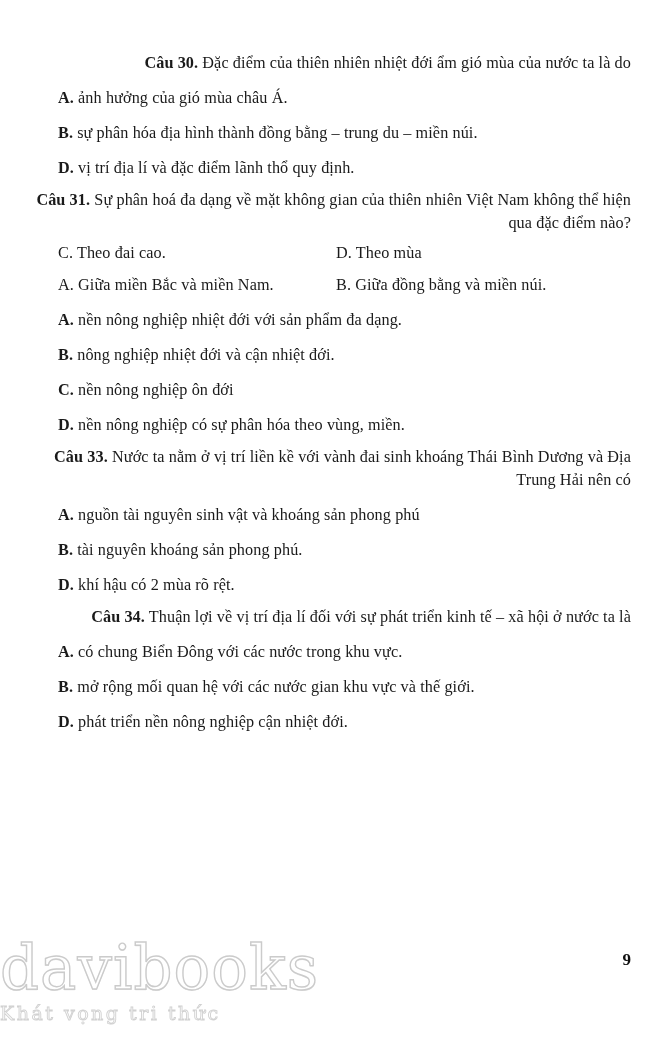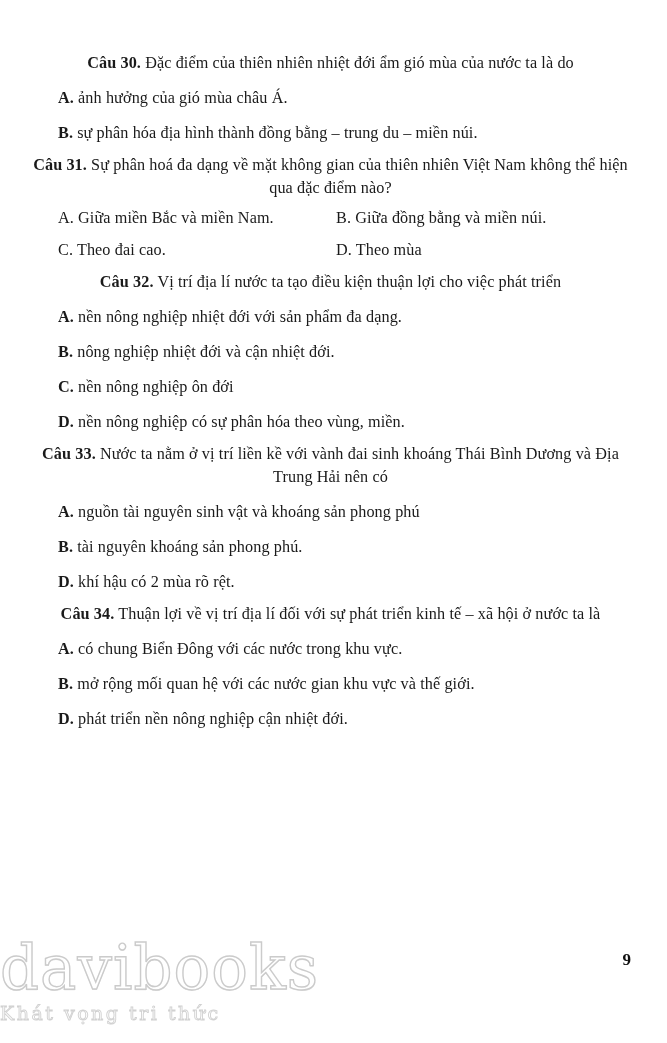--- a/index.html
+++ b/index.html
@@ -22,21 +22,21 @@
     box-sizing: border-box;
     padding: 52px 36px 0 30px;
   }
   .question-block {
     margin-bottom: 2px;
   }
   .q-stem {
     font-size: 16.2px;
     line-height: 1.42;
     margin: 0 0 7px 0;
-    text-align: center;
+    text-align: right;
     letter-spacing: 0.1px;
   }
   .q-label {
     font-weight: bold;
   }
   .opt {
     font-size: 16.2px;
     line-height: 1.42;
     margin: 12px 0 9px 0;
     padding-left: 28px;
@@ -102,36 +102,36 @@
 </style>
 </head>
 <body>
 
 <div class="page">
 
   <div class="question-block">
     <p class="q-stem"><span class="q-label">Câu 30.</span><span> Đặc điểm của thiên nhiên nhiệt đới ẩm gió mùa của nước ta là do</span></p>
     <p class="opt"><span class="opt-letter">A.</span><span> ảnh hưởng của gió mùa châu Á.</span></p>
     <p class="opt"><span class="opt-letter">B.</span><span> sự phân hóa địa hình thành đồng bằng – trung du – miền núi.</span></p>
+    <p class="opt"><span class="opt-letter">D.</span><span> vị trí địa lí và đặc điểm lãnh thổ quy định.</span></p>
   </div>
 
   <div class="question-block">
     <p class="q-stem"><span class="q-label">Câu 31.</span><span> Sự phân hoá đa dạng về mặt không gian của thiên nhiên Việt Nam không thể hiện qua đặc điểm nào?</span></p>
     <div class="opt-row">
+      <div class="opt-col first"><span class="opt-letter">C.</span><span> Theo đai cao.</span></div>
+      <div class="opt-col"><span class="opt-letter">D.</span><span> Theo mùa</span></div>
+    </div>
+    <div class="opt-row">
       <div class="opt-col first"><span class="opt-letter">A.</span><span> Giữa miền Bắc và miền Nam.</span></div>
       <div class="opt-col"><span class="opt-letter">B.</span><span> Giữa đồng bằng và miền núi.</span></div>
-    </div>
-    <div class="opt-row">
-      <div class="opt-col first"><span class="opt-letter">C.</span><span> Theo đai cao.</span></div>
-      <div class="opt-col"><span class="opt-letter">D.</span><span> Theo mùa</span></div>
     </div>
   </div>
 
   <div class="question-block">
-    <p class="q-stem"><span class="q-label">Câu 32.</span><span> Vị trí địa lí nước ta tạo điều kiện thuận lợi cho việc phát triển</span></p>
     <p class="opt"><span class="opt-letter">A.</span><span> nền nông nghiệp nhiệt đới với sản phẩm đa dạng.</span></p>
     <p class="opt"><span class="opt-letter">B.</span><span> nông nghiệp nhiệt đới và cận nhiệt đới.</span></p>
     <p class="opt"><span class="opt-letter">C.</span><span> nền nông nghiệp ôn đới</span></p>
     <p class="opt"><span class="opt-letter">D.</span><span> nền nông nghiệp có sự phân hóa theo vùng, miền.</span></p>
   </div>
 
   <div class="question-block">
     <p class="q-stem"><span class="q-label">Câu 33.</span><span> Nước ta nằm ở vị trí liền kề với vành đai sinh khoáng Thái Bình Dương và Địa Trung Hải nên có</span></p>
     <p class="opt"><span class="opt-letter">A.</span><span> nguồn tài nguyên sinh vật và khoáng sản phong phú</span></p>
     <p class="opt"><span class="opt-letter">B.</span><span> tài nguyên khoáng sản phong phú.</span></p>

